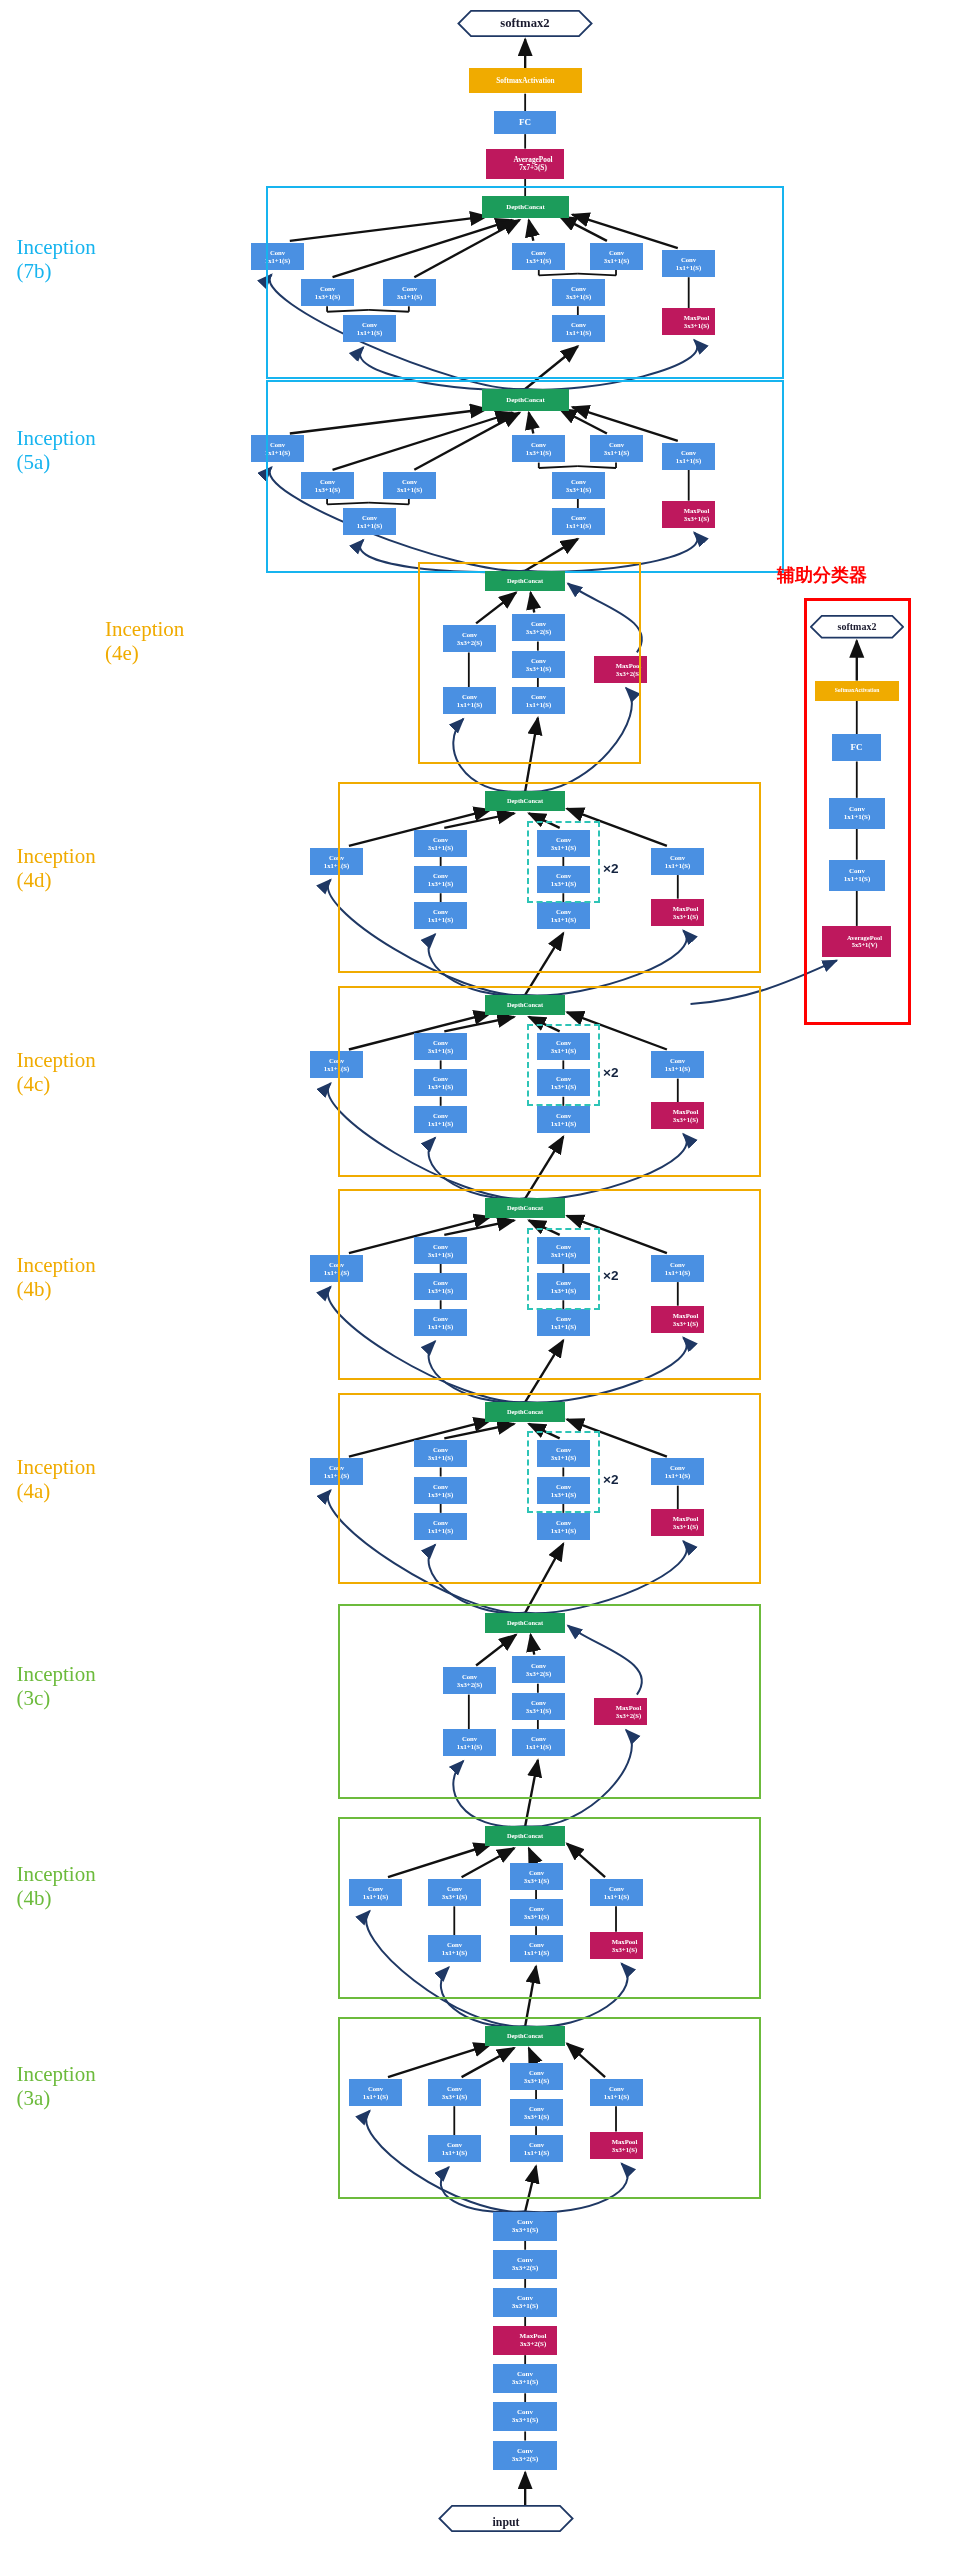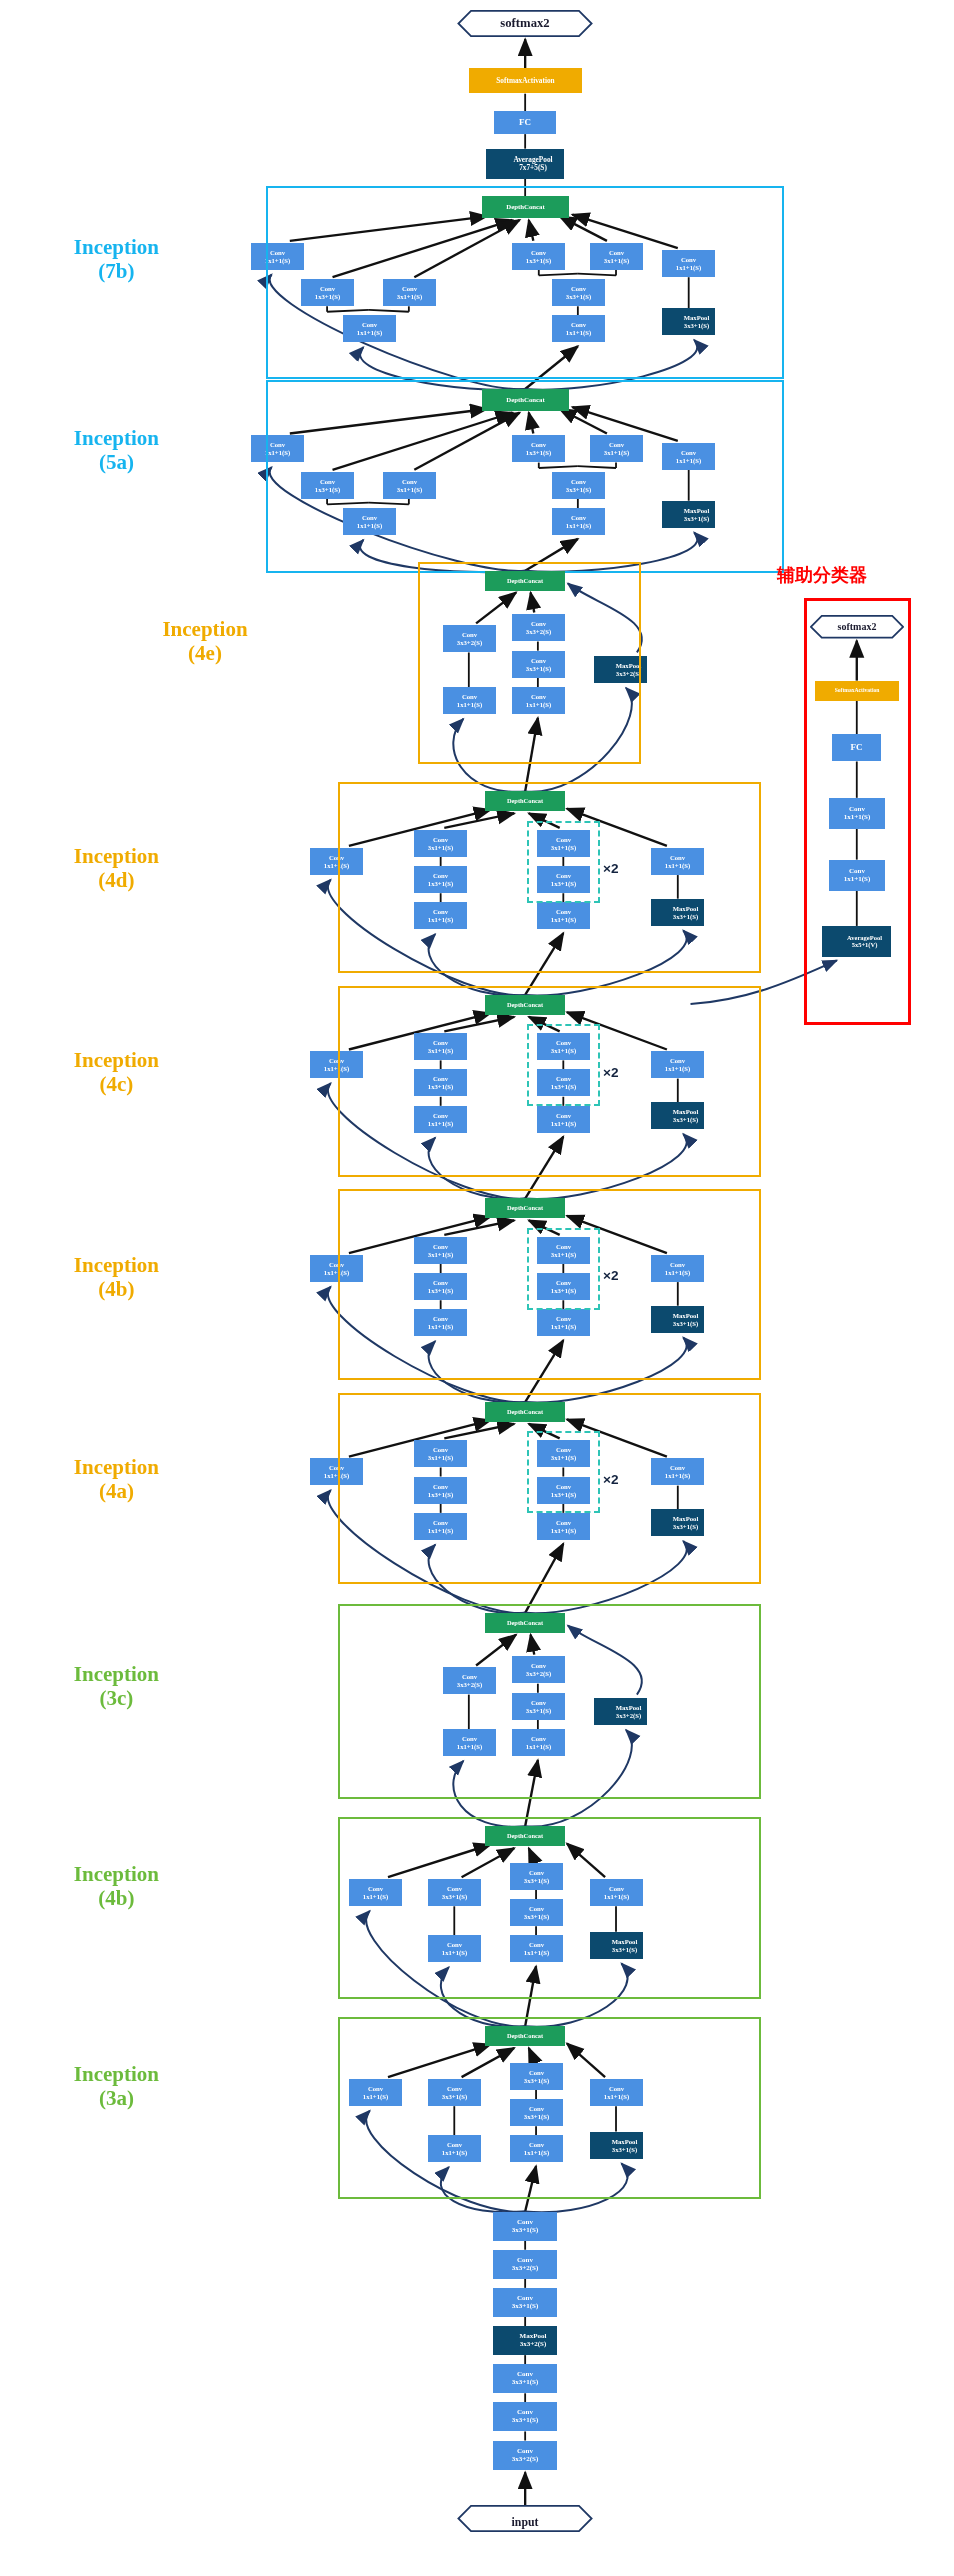--- a/index.html
+++ b/index.html
@@ -3,32 +3,32 @@
 <meta charset="utf-8">
 <style>
   html,body{margin:0;padding:0;background:#ffffff;}
   body{width:954px;height:2576px;position:relative;
        font-family:"Liberation Serif",serif;overflow:hidden;}
   #root{position:absolute;left:0;top:0;width:954px;height:2576px;}
   .node{position:absolute;box-sizing:border-box;display:flex;flex-direction:column;
         align-items:center;justify-content:center;color:#ffffff;font-weight:bold;
         line-height:1.05;text-align:center;font-family:"Liberation Serif",serif;}
   .conv{background:#4a90e2;}
-  .pool{background:#0c4a6e;padding-left:16px;}
+  .pool{background:#be185d;padding-left:16px;}
   .concat{background:#1c9c5b;}
   .softact{background:#f0ab00;}
   .nodeline{display:block;}
   .hexwrap{position:absolute;}
   .hexwrap svg{display:block;}
   .hextext{position:absolute;left:0;top:0;width:100%;height:100%;
            display:flex;align-items:center;justify-content:center;
            font-weight:bold;color:#1a1a2e;font-family:"Liberation Serif",serif;}
   .grp{position:absolute;box-sizing:border-box;background:transparent;}
   .dashgrp{position:absolute;box-sizing:border-box;border:2.7px dashed #2ec4b6;}
-  .lbl{position:absolute;font-weight:bold;text-align:center;line-height:1.12;
+  .lbl{position:absolute;font-weight:normal;line-height:1.12;
        font-family:"Liberation Serif",serif;}
   .x2{position:absolute;font-weight:bold;color:#13233f;
       font-family:"Liberation Sans",sans-serif;}
   .auxtitle{position:absolute;font-weight:bold;color:#ff0000;
             font-family:"Liberation Sans",sans-serif;white-space:nowrap;}
   svg.edges{position:absolute;left:0;top:0;width:954px;height:2576px;
             pointer-events:none;}
 </style>
 </head>
 <body>
@@ -623,21 +623,21 @@
         <span class="nodeline">3x3+1(S)</span>
       </div>
       <div class="node conv" style="left: 493px; top: 2402px; width: 64px; height: 29px; font-size: 7px;">
         <span class="nodeline">Conv</span>
         <span class="nodeline">3x3+1(S)</span>
       </div>
       <div class="node conv" style="left: 493px; top: 2441px; width: 64px; height: 29px; font-size: 7px;">
         <span class="nodeline">Conv</span>
         <span class="nodeline">3x3+2(S)</span>
       </div>
-      <div class="hexwrap" style="left: 457px; top: 2505px; width: 136px; height: 34px; text-decoration: underline;">
+      <div class="hexwrap" style="left: 438px; top: 2505px; width: 136px; height: 34px; text-decoration: underline;">
         <svg width="136" height="27" viewBox="0 0 150 30">
           <polygon points="15,1 135,1 149,15 135,29 15,29 1,15" fill="#ffffff" stroke="#1f3864" stroke-width="2"></polygon>
         </svg>
         <div class="hextext" style="font-size: 11.8px;">input</div>
       </div>
       <div class="auxtitle" style="left: 777px; top: 563px; font-size: 18px;">辅助分类器</div>
       <div class="grp" style="left: 804px; top: 598px; width: 107px; height: 427px; border: 3.6px solid rgb(255, 0, 0);"></div>
       <div class="hexwrap" style="left: 810px; top: 615px; width: 94px; height: 23.6px;">
         <svg width="94" height="23.6" viewBox="0 0 104 26">
           <polygon points="13,1 91,1 103,13 91,25 13,25 1,13" fill="#ffffff" stroke="#1f3864" stroke-width="2"></polygon>

